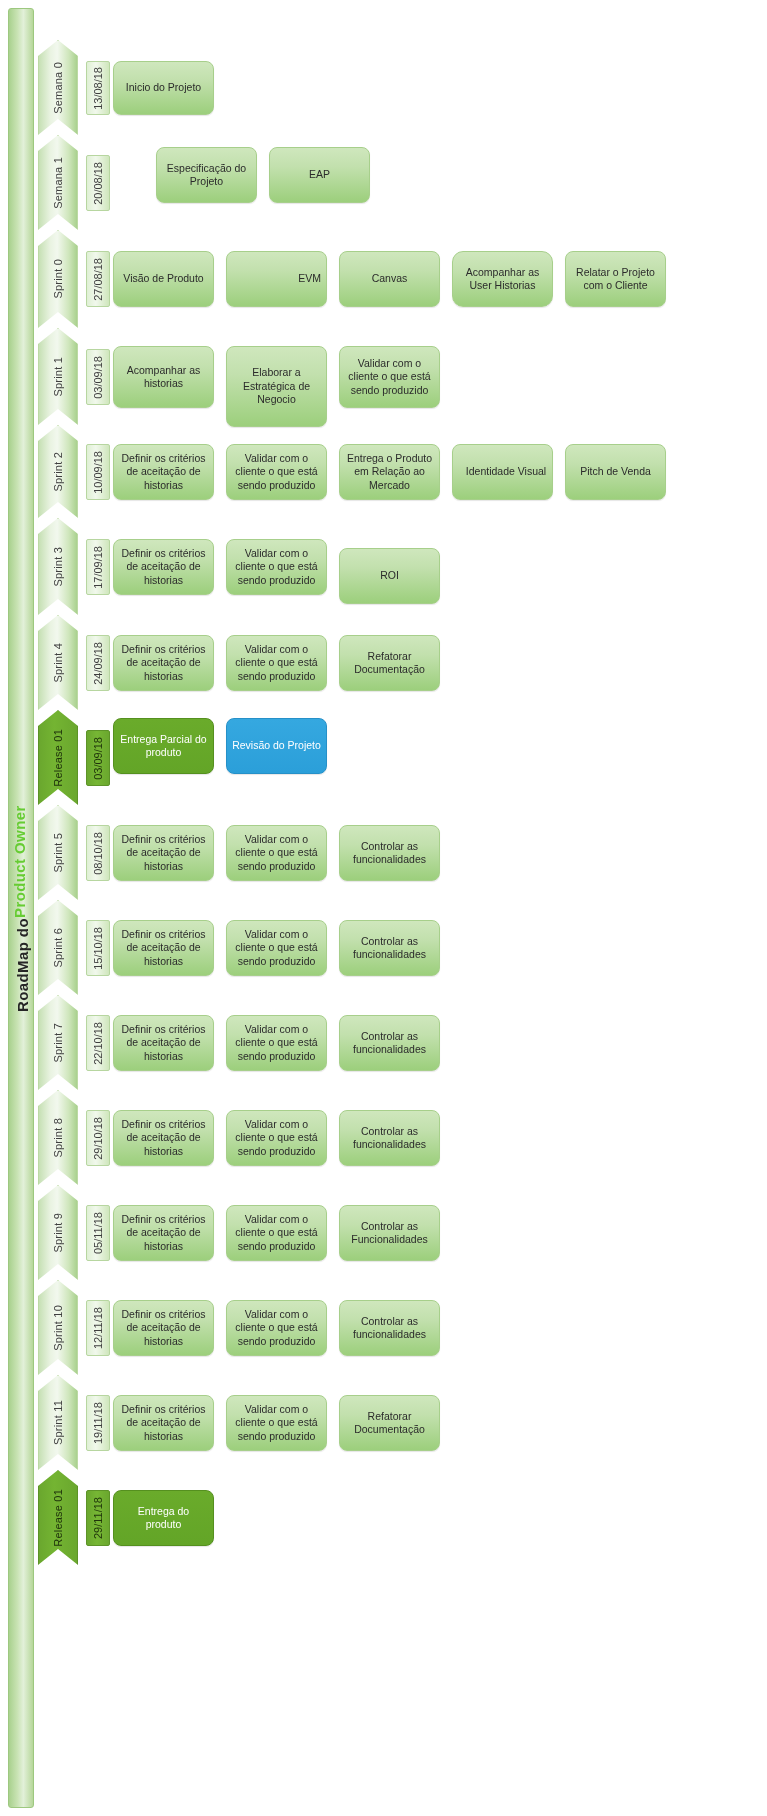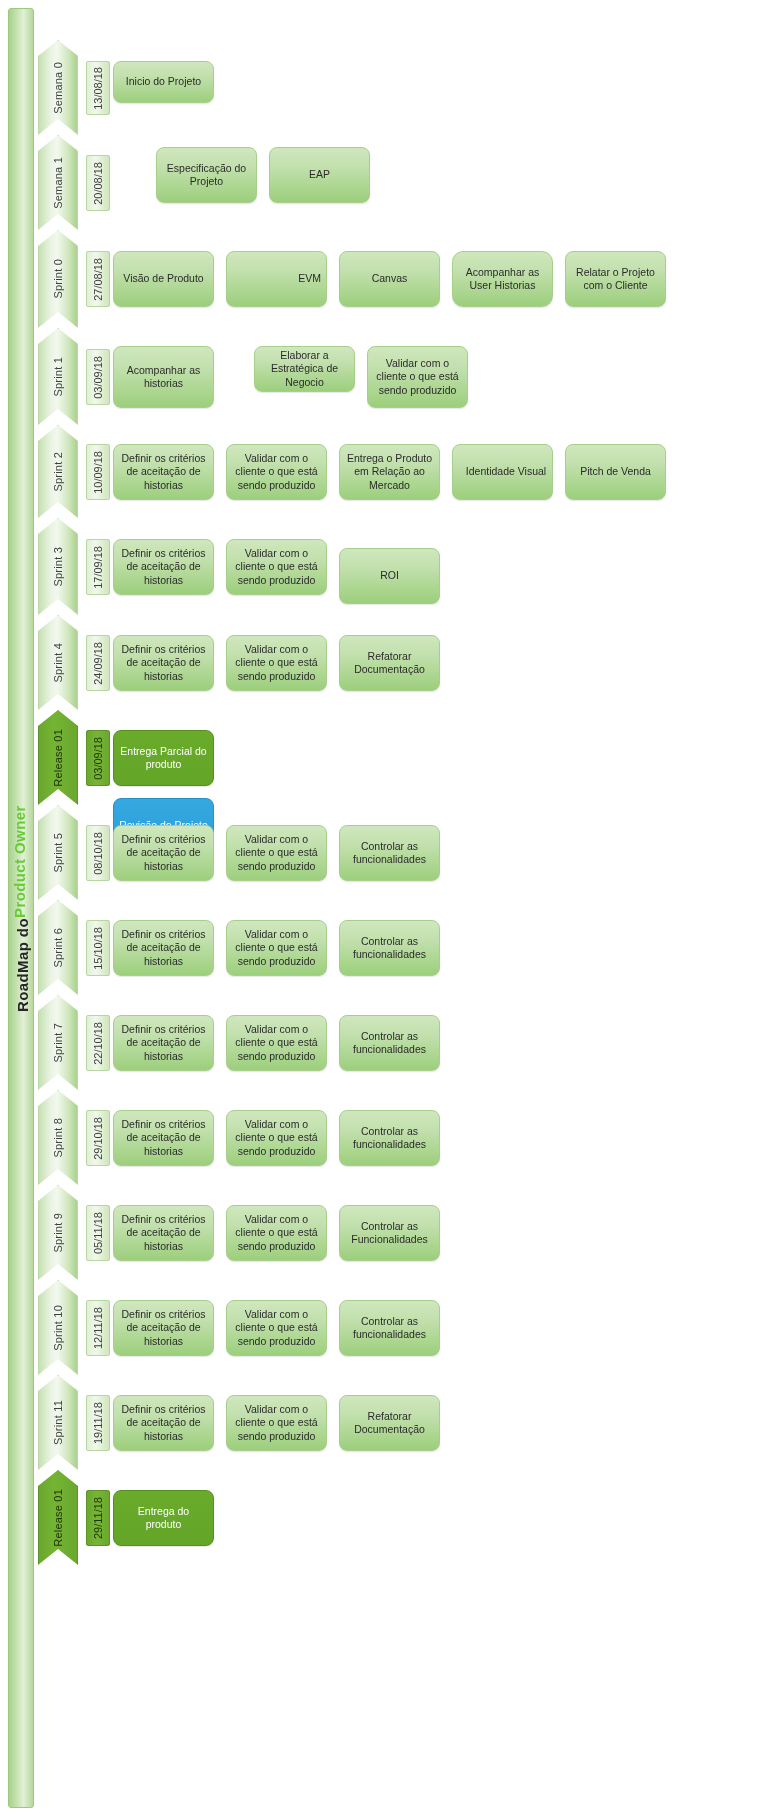--- a/index.html
+++ b/index.html
@@ -149,21 +149,21 @@
 
   <div id="rows-container">
       <div class="row" style="top: 40px; height: 95px;">
         <div class="chev" style="top: 0px; height: 95px;">
           <span class="chev-label">Semana 0</span>
         </div>
         <div class="date" style="top: 21px; height: 54px;">
           <span class="date-label">13/08/18</span>
         </div>
         <div class="cards" style="top: 21px;">
-          <div class="card" style="height: 42px;">
+          <div class="card" style="height: 54px;">
             <span>Inicio do Projeto</span>
           </div>
         </div>
       </div>
       <div class="row" style="top: 135px; height: 95px;">
         <div class="chev" style="top: 0px; height: 95px;">
           <span class="chev-label">Semana 1</span>
         </div>
         <div class="date" style="top: 20px; height: 56px;">
           <span class="date-label">20/08/18</span>
@@ -206,21 +206,21 @@
         <div class="chev" style="top: 0px; height: 97px;">
           <span class="chev-label">Sprint 1</span>
         </div>
         <div class="date" style="top: 21px; height: 56px;">
           <span class="date-label">03/09/18</span>
         </div>
         <div class="cards" style="top: 18px;">
           <div class="card" style="height: 62px;">
             <span>Acompanhar as historias</span>
           </div>
-          <div class="card" style="height: 46px; margin-left: 28px;">
+          <div class="card" style="height: 81px;">
             <span>Elaborar a Estratégica de Negocio</span>
           </div>
           <div class="card" style="height: 62px;">
             <span>Validar com o cliente o que está sendo produzido</span>
           </div>
         </div>
       </div>
       <div class="row" style="top: 425px; height: 93px;">
         <div class="chev" style="top: 0px; height: 93px;">
           <span class="chev-label">Sprint 2</span>
@@ -284,21 +284,21 @@
           </div>
         </div>
       </div>
       <div class="row" style="top: 710px; height: 95px;">
         <div class="chev release" style="top: 0px; height: 95px;">
           <span class="chev-label">Release 01</span>
         </div>
         <div class="date release" style="top: 20px; height: 56px;">
           <span class="date-label">03/09/18</span>
         </div>
-        <div class="cards" style="top: 20px; flex-direction: column;">
+        <div class="cards" style="top: 8px;">
           <div class="card dark" style="height: 56px;">
             <span>Entrega Parcial do produto</span>
           </div>
           <div class="card blue" style="height: 56px;">
             <span>Revisão do Projeto</span>
           </div>
         </div>
       </div>
       <div class="row" style="top: 805px; height: 95px;">
         <div class="chev" style="top: 0px; height: 95px;">

